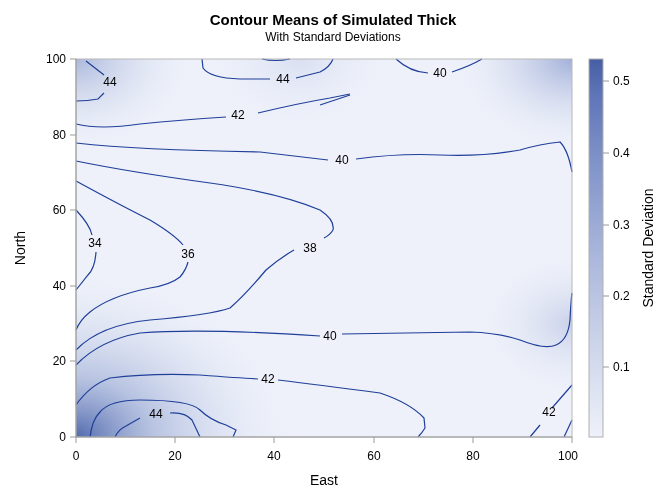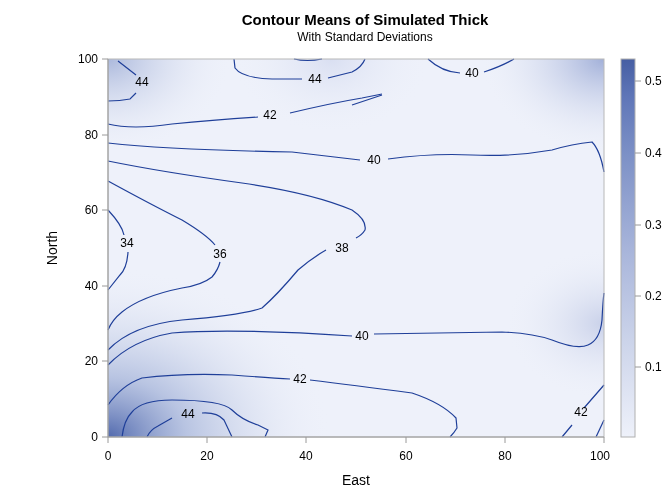--- a/index.html
+++ b/index.html
@@ -1,17 +1,17 @@
 <!DOCTYPE html>
 <html><head>
 <meta charset="utf-8">
 <style>
   html, body { margin: 0; padding: 0; background: #ffffff; }
   body { width: 666px; height: 500px; overflow: hidden; font-family: "Liberation Sans", "DejaVu Sans", sans-serif; }
-  .frame { position: relative; width: 532px; height: 500px; margin-left: 32px; }
+  .frame { position: relative; width: 532px; height: 500px; }
   svg text { font-family: "Liberation Sans", "DejaVu Sans", sans-serif; }
 </style>
 </head>
 <body>
 
 <div class="frame">
 <svg width="666" height="500" viewBox="0 0 666 500">
   <defs>
     <radialGradient id="gBL" cx="0" cy="1" r="0.45">
       <stop offset="0" stop-color="#4a63aa" stop-opacity="0.95"></stop>

